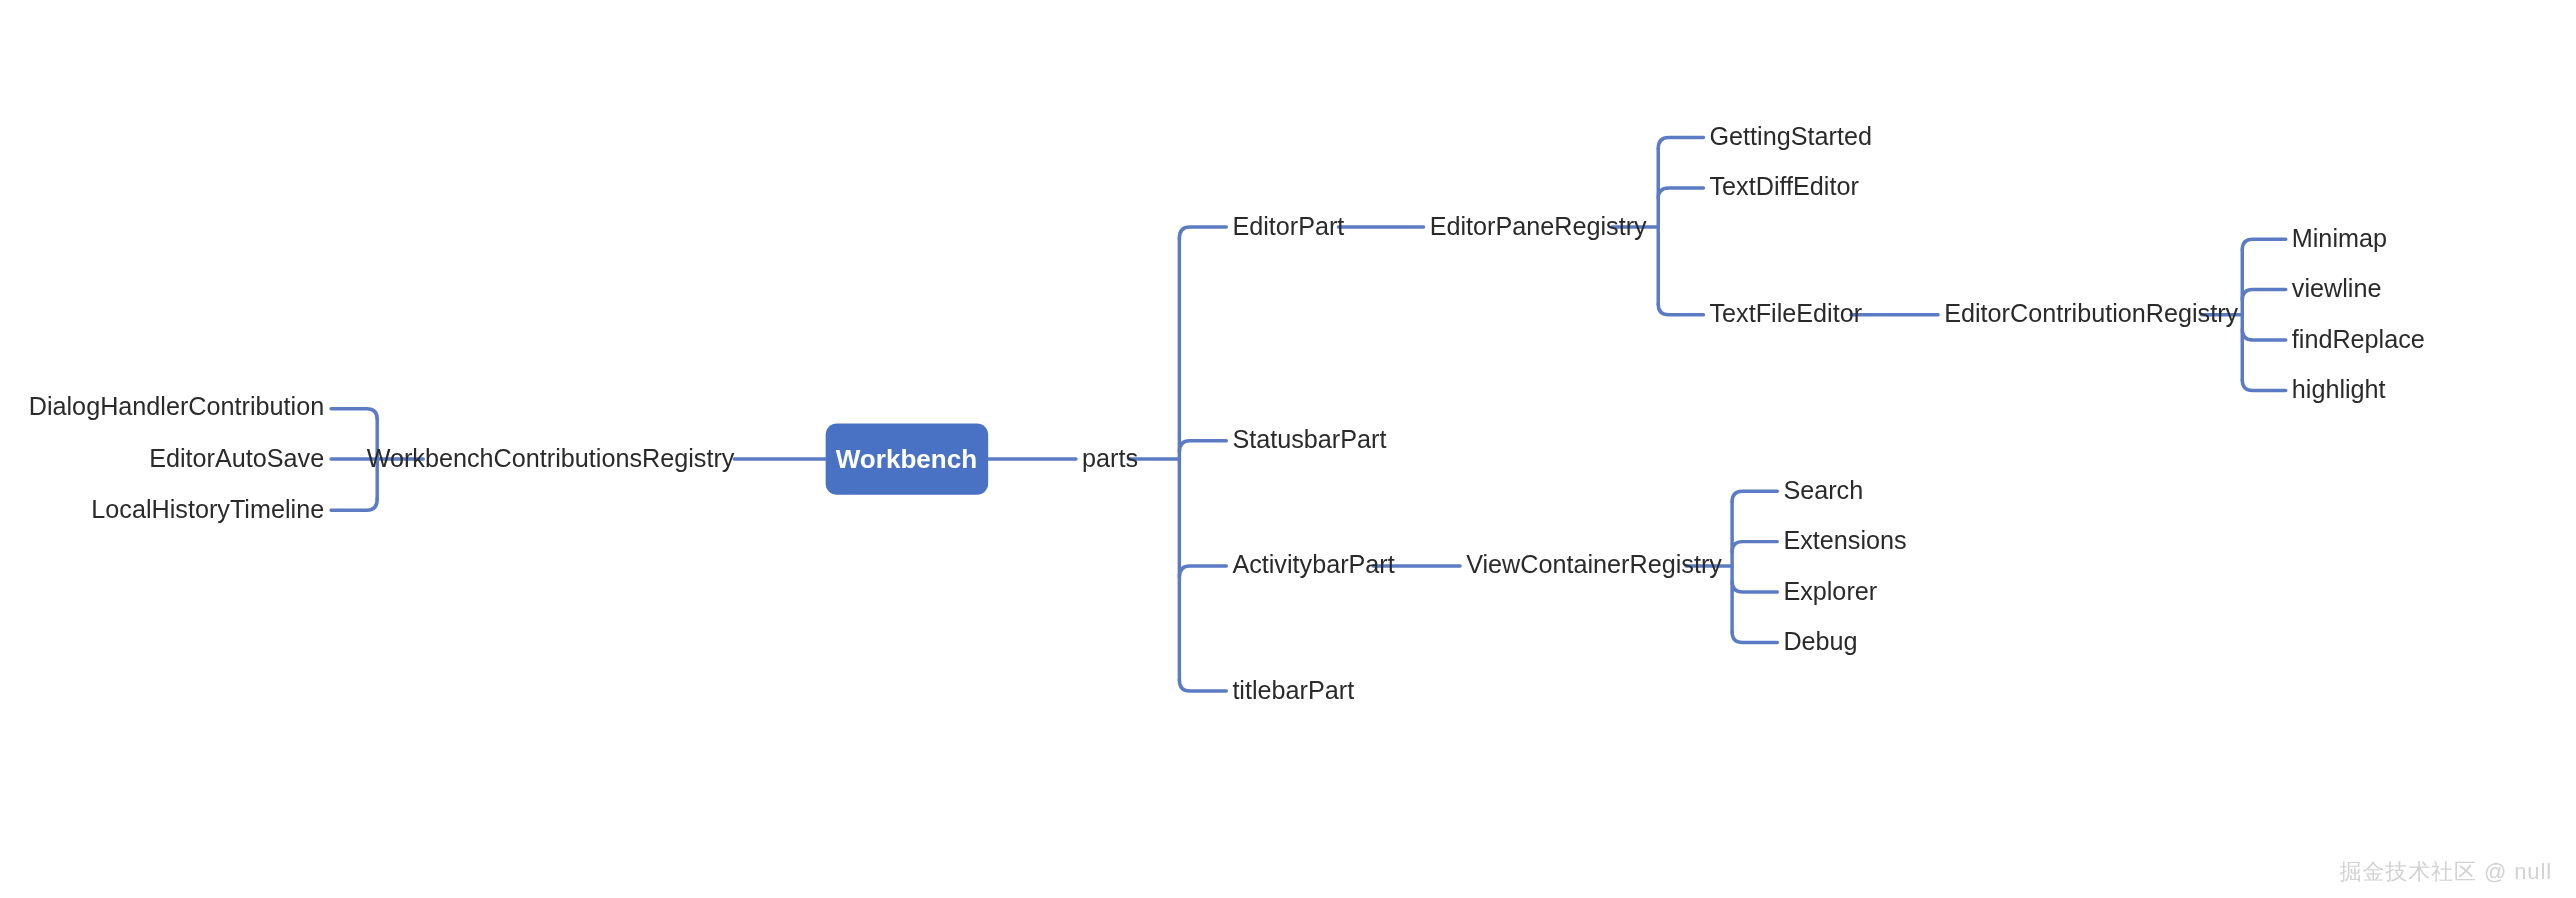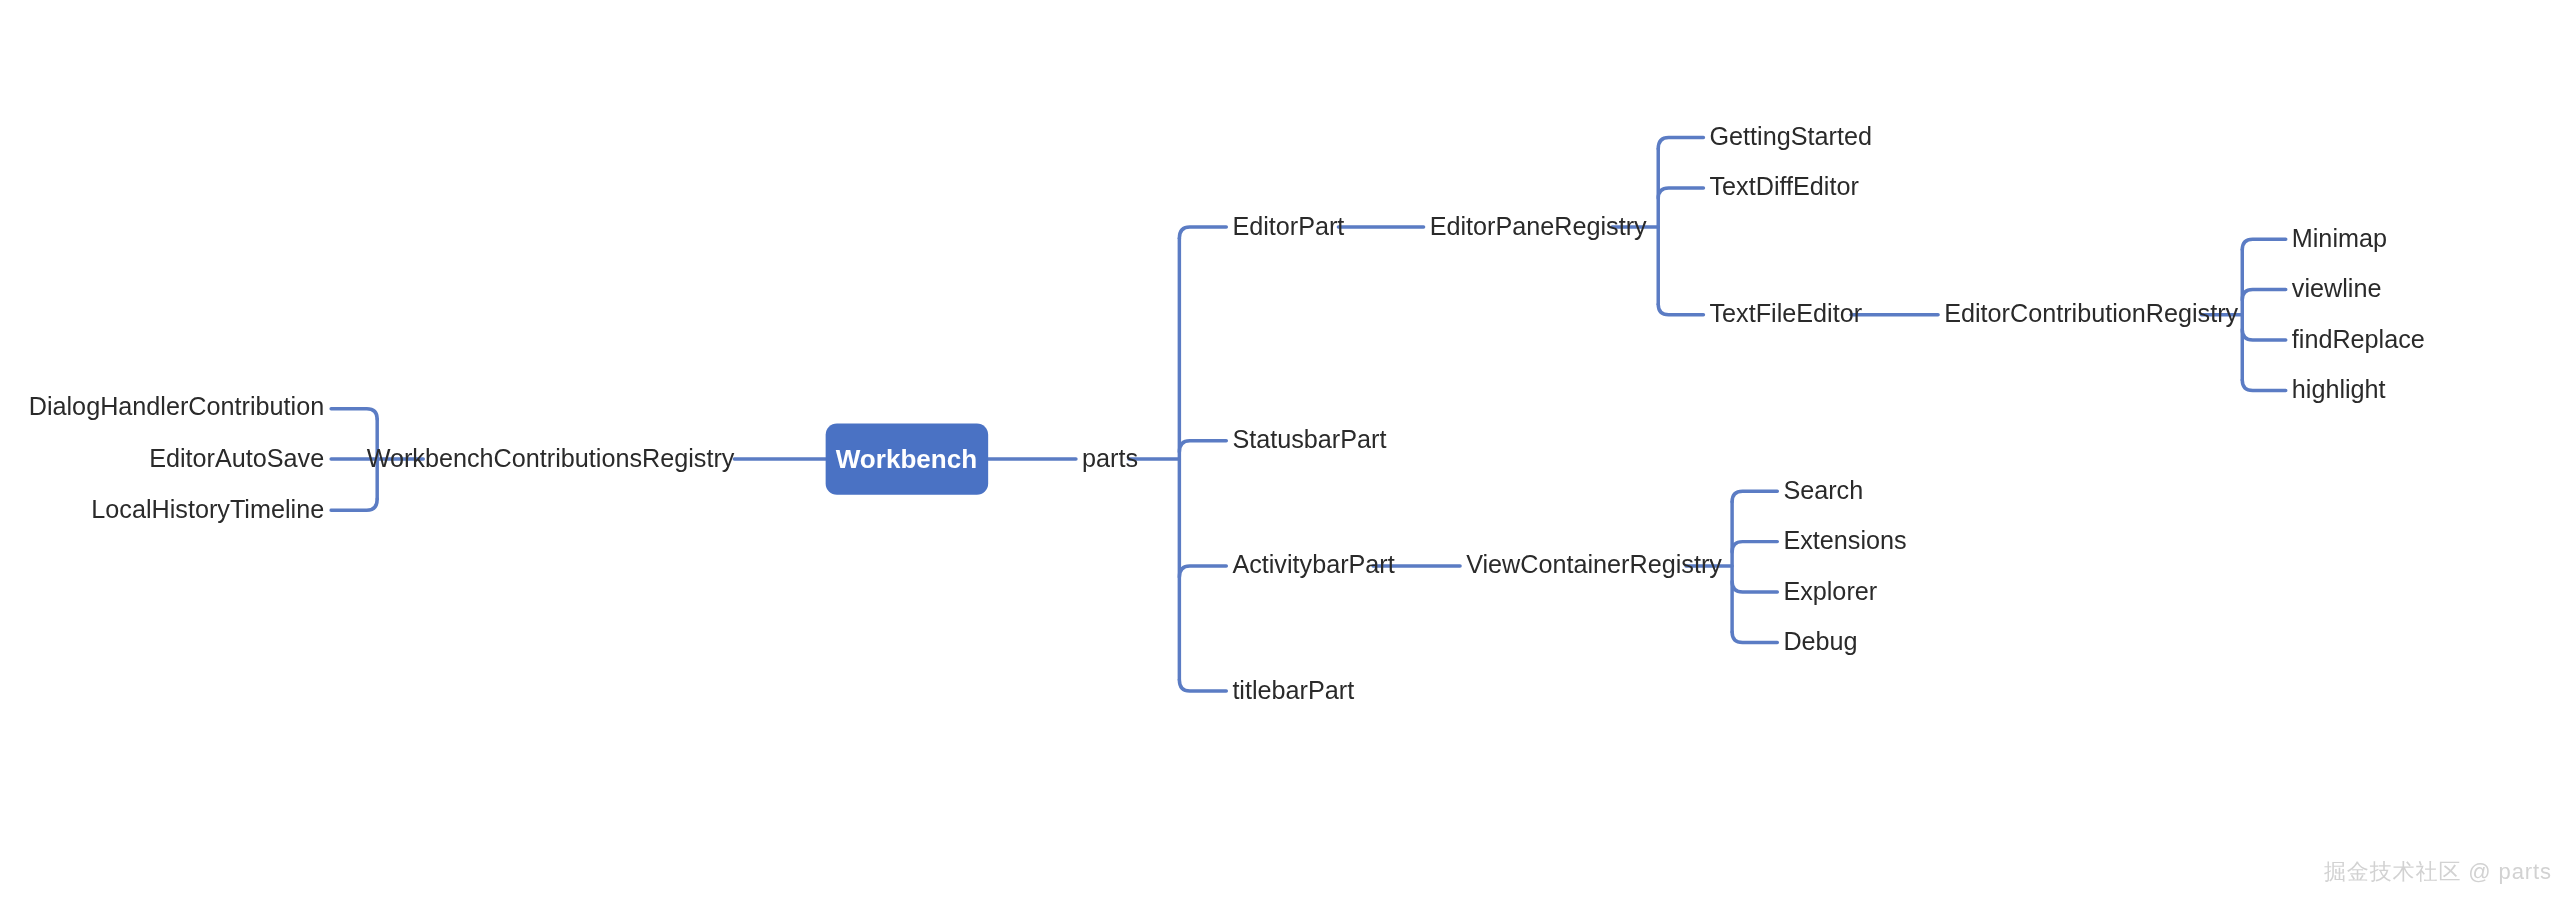--- a/index.html
+++ b/index.html
@@ -182,16 +182,16 @@
       <text class="node-label" x="2052" y="566" text-anchor="start">Search</text>
       <text class="node-label" x="2052" y="624" text-anchor="start">Extensions</text>
       <text class="node-label" x="2052" y="682" text-anchor="start">Explorer</text>
       <text class="node-label" x="2052" y="740" text-anchor="start">Debug</text>
 
       <text class="node-label" x="1418" y="796" text-anchor="start">titlebarPart</text>
     </g>
 
   </svg>
 
-  <div class="watermark">掘金技术社区 @ parts</div>
+  <div class="watermark">掘金技术社区 @ null</div>
 
 </div>
 
 
 </body></html>

